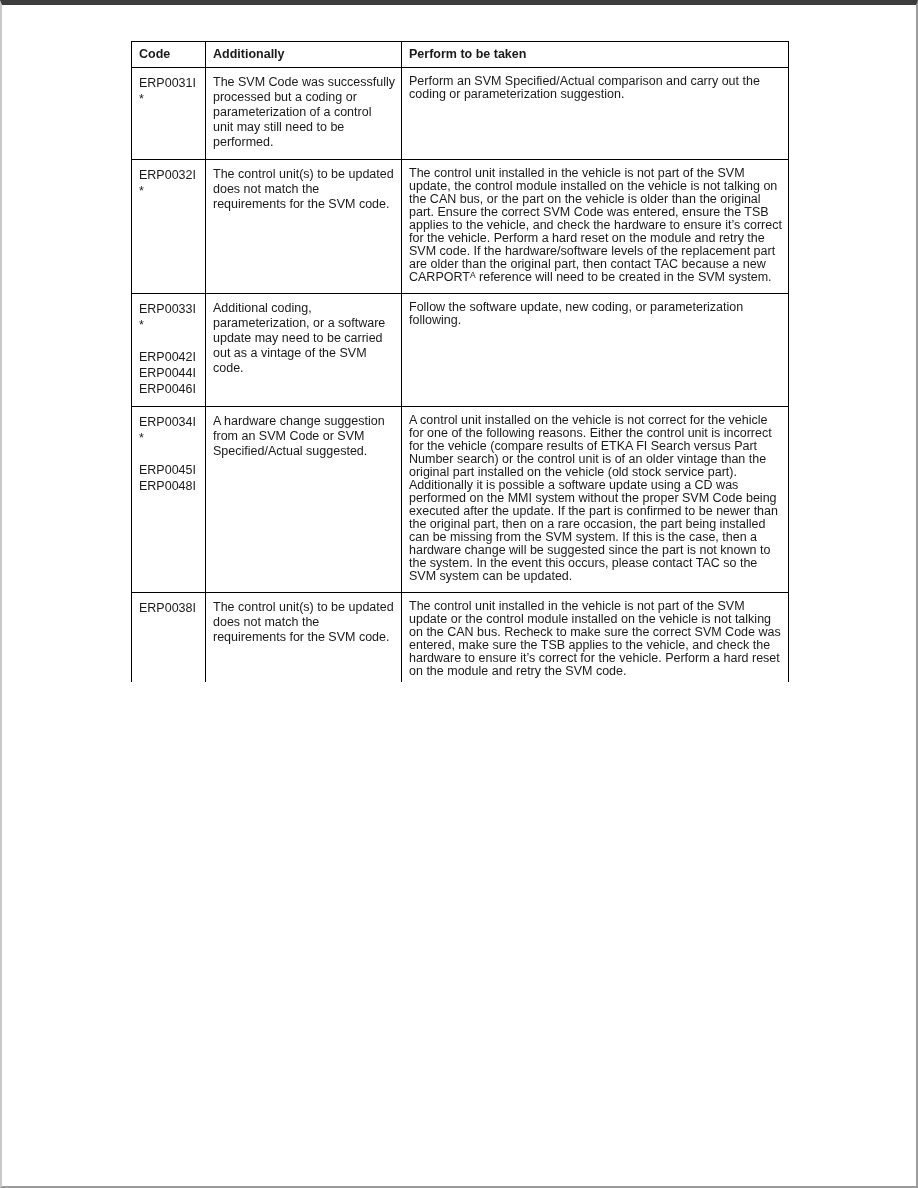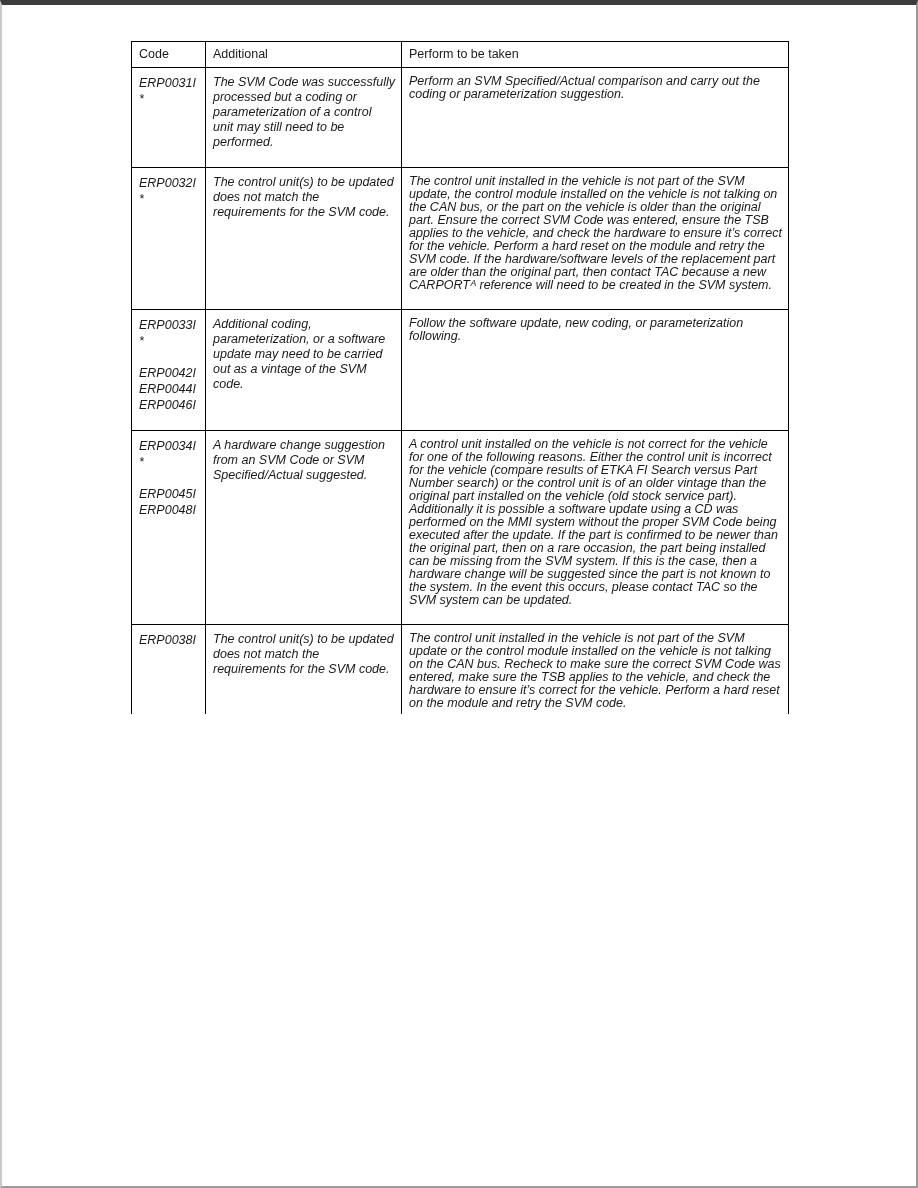--- a/index.html
+++ b/index.html
@@ -38,26 +38,25 @@
 
   .svm-table th,
   .svm-table td {
     border: 1px solid #000000;
     vertical-align: top;
     font-size: 12.5px;
     line-height: 15px;
     text-align: left;
   }
   .svm-table th {
-    font-weight: normal;
+    font-weight: bold;
     padding: 5px 6px 5px 7px;
   }
   .svm-table td {
-    padding: 7px 6px 17px 7px;
-    font-style: italic;
+    padding: 7px 6px 9px 7px;
   }
   td.cell-code {
     white-space: pre-line;
     line-height: 16px;
   }
   td.cell-action {
     line-height: 13px;
   }
   
   .svm-table tbody tr:last-child td {
@@ -74,21 +73,21 @@
 <div class="content">
   <table class="svm-table">
     <colgroup>
       <col class="col-code">
       <col class="col-desc">
       <col class="col-action">
     </colgroup>
     <thead>
       <tr>
         <th>Code</th>
-        <th>Additional</th>
+        <th>Additionally</th>
         <th>Perform to be taken</th>
       </tr>
     </thead>
     <tbody>
       <tr>
         <td class="cell-code">ERP0031I
 *</td>
         <td class="cell-desc">The SVM Code was successfully processed but a coding or parameterization of a control unit may still need to be performed.</td>
         <td class="cell-action">Perform an SVM Specified/Actual comparison and carry out the coding or parameterization suggestion.</td>
       </tr>

